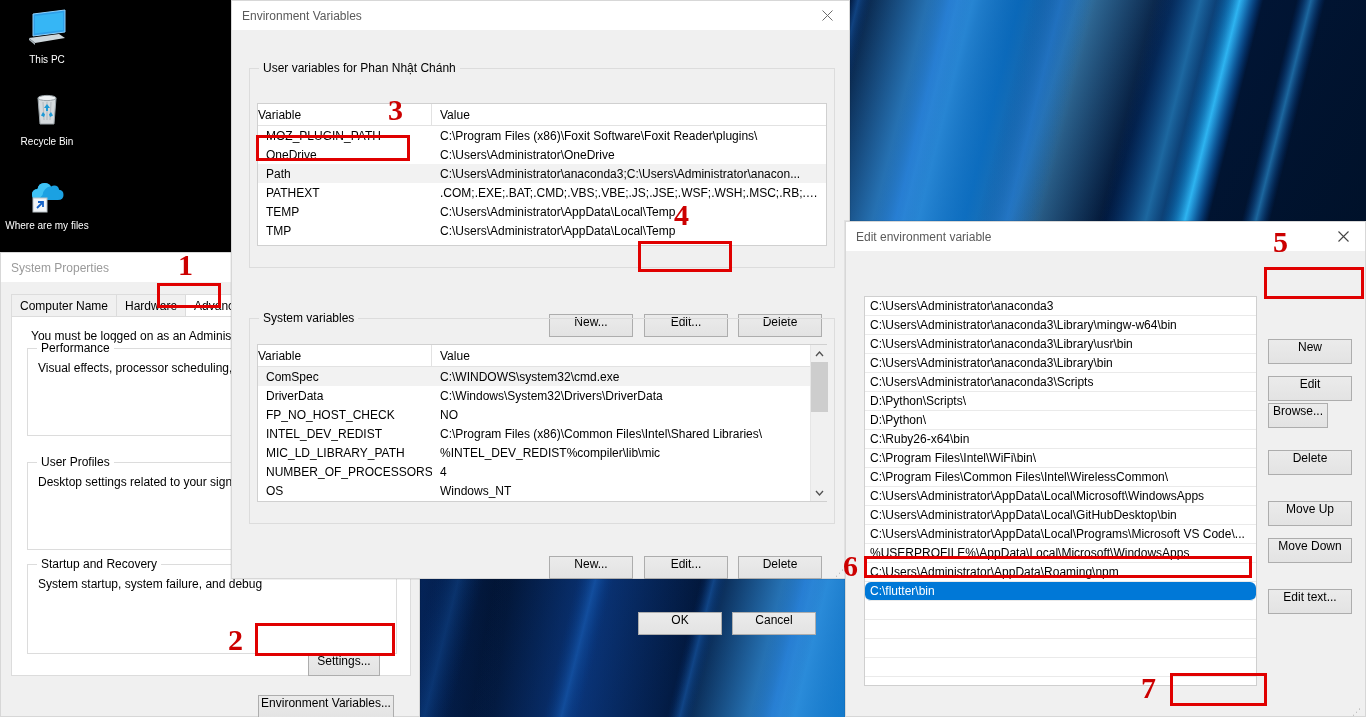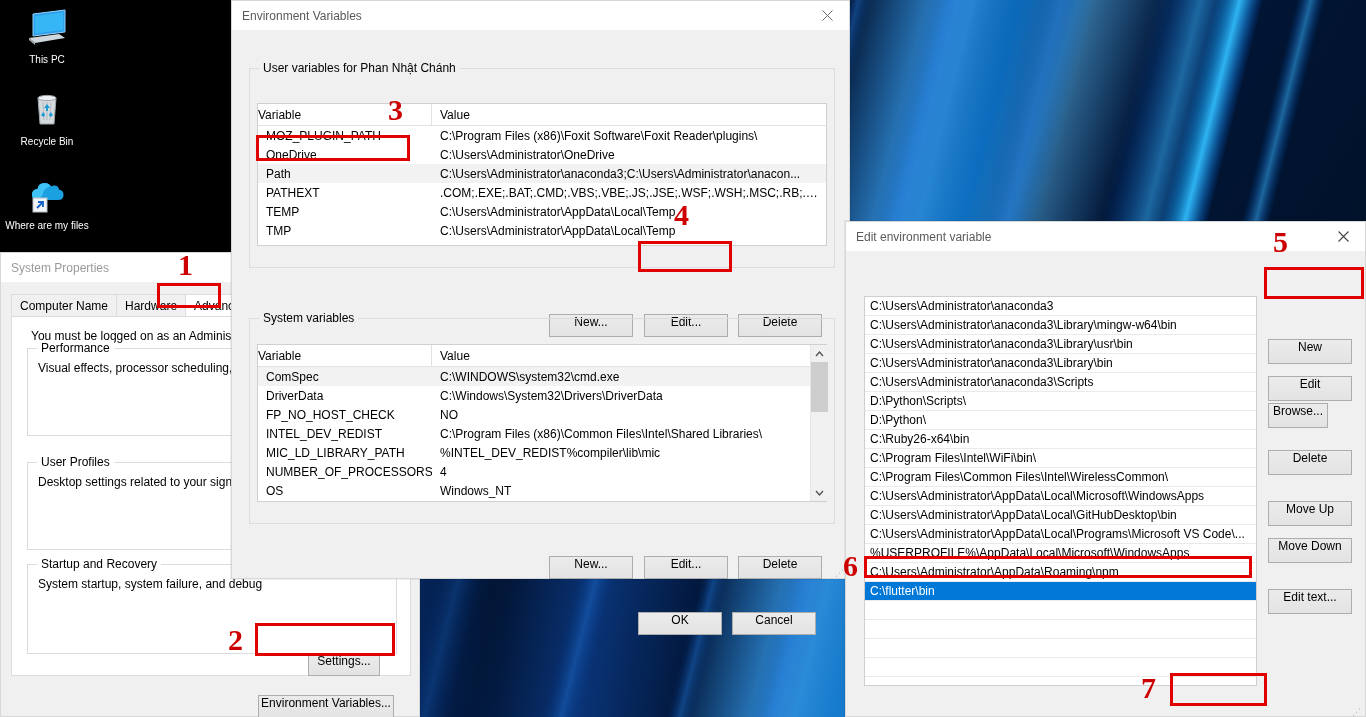--- a/index.html
+++ b/index.html
@@ -172,21 +172,21 @@
   .path-row {
     height: 19px;
     line-height: 19px;
     padding-left: 5px;
     font-size: 12px;
     border-bottom: 1px solid #eaeaea;
     white-space: nowrap;
     overflow: hidden;
     text-overflow: ellipsis;
   }
-  .path-row.sel { background: #0078d7; color: #fff; }
+  .path-row.sel { background: #0078d7; color: #fff; border-radius: 6px; }
 
   
   .redbox {
     position: absolute;
     border: 3px solid #e00000;
     pointer-events: none;
   }
   .rednum {
     position: absolute;
     color: #cc0000;

